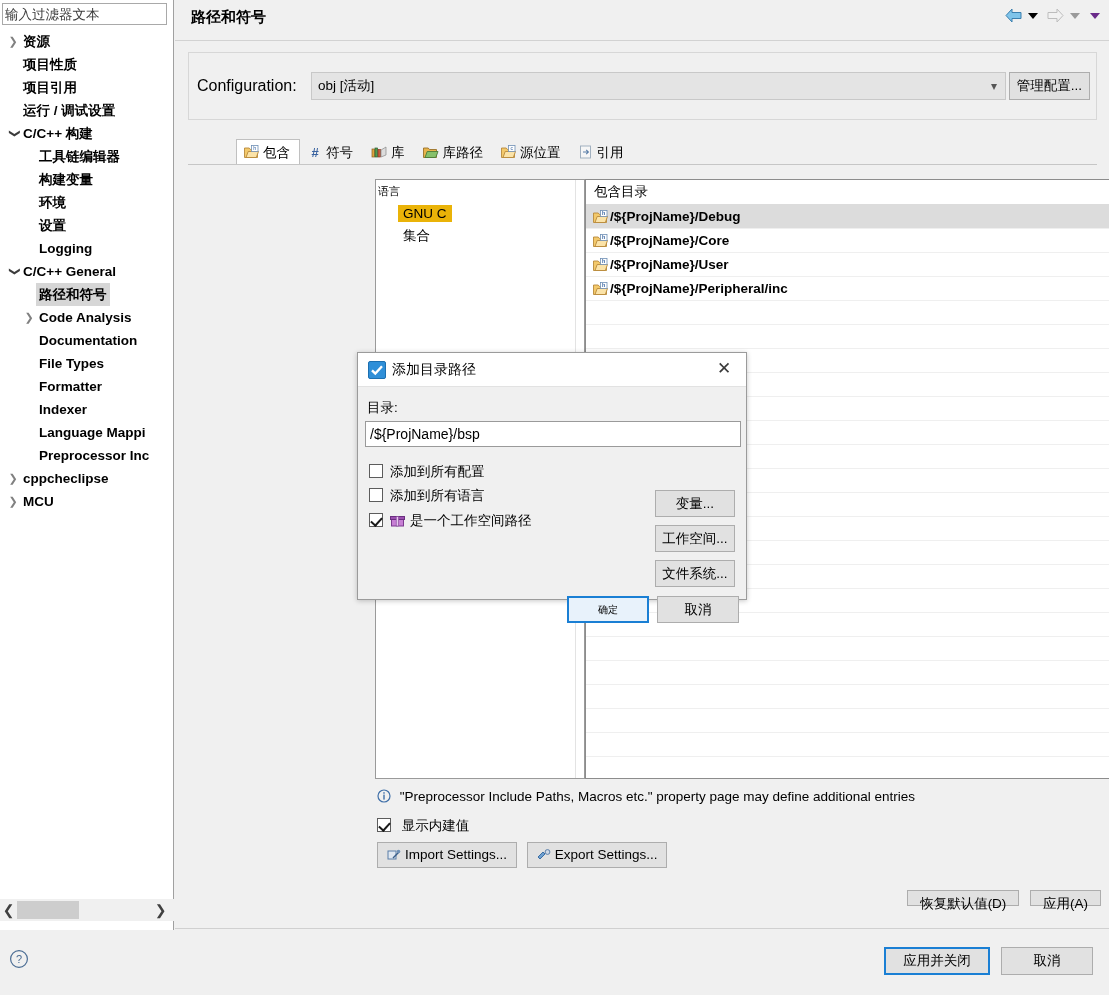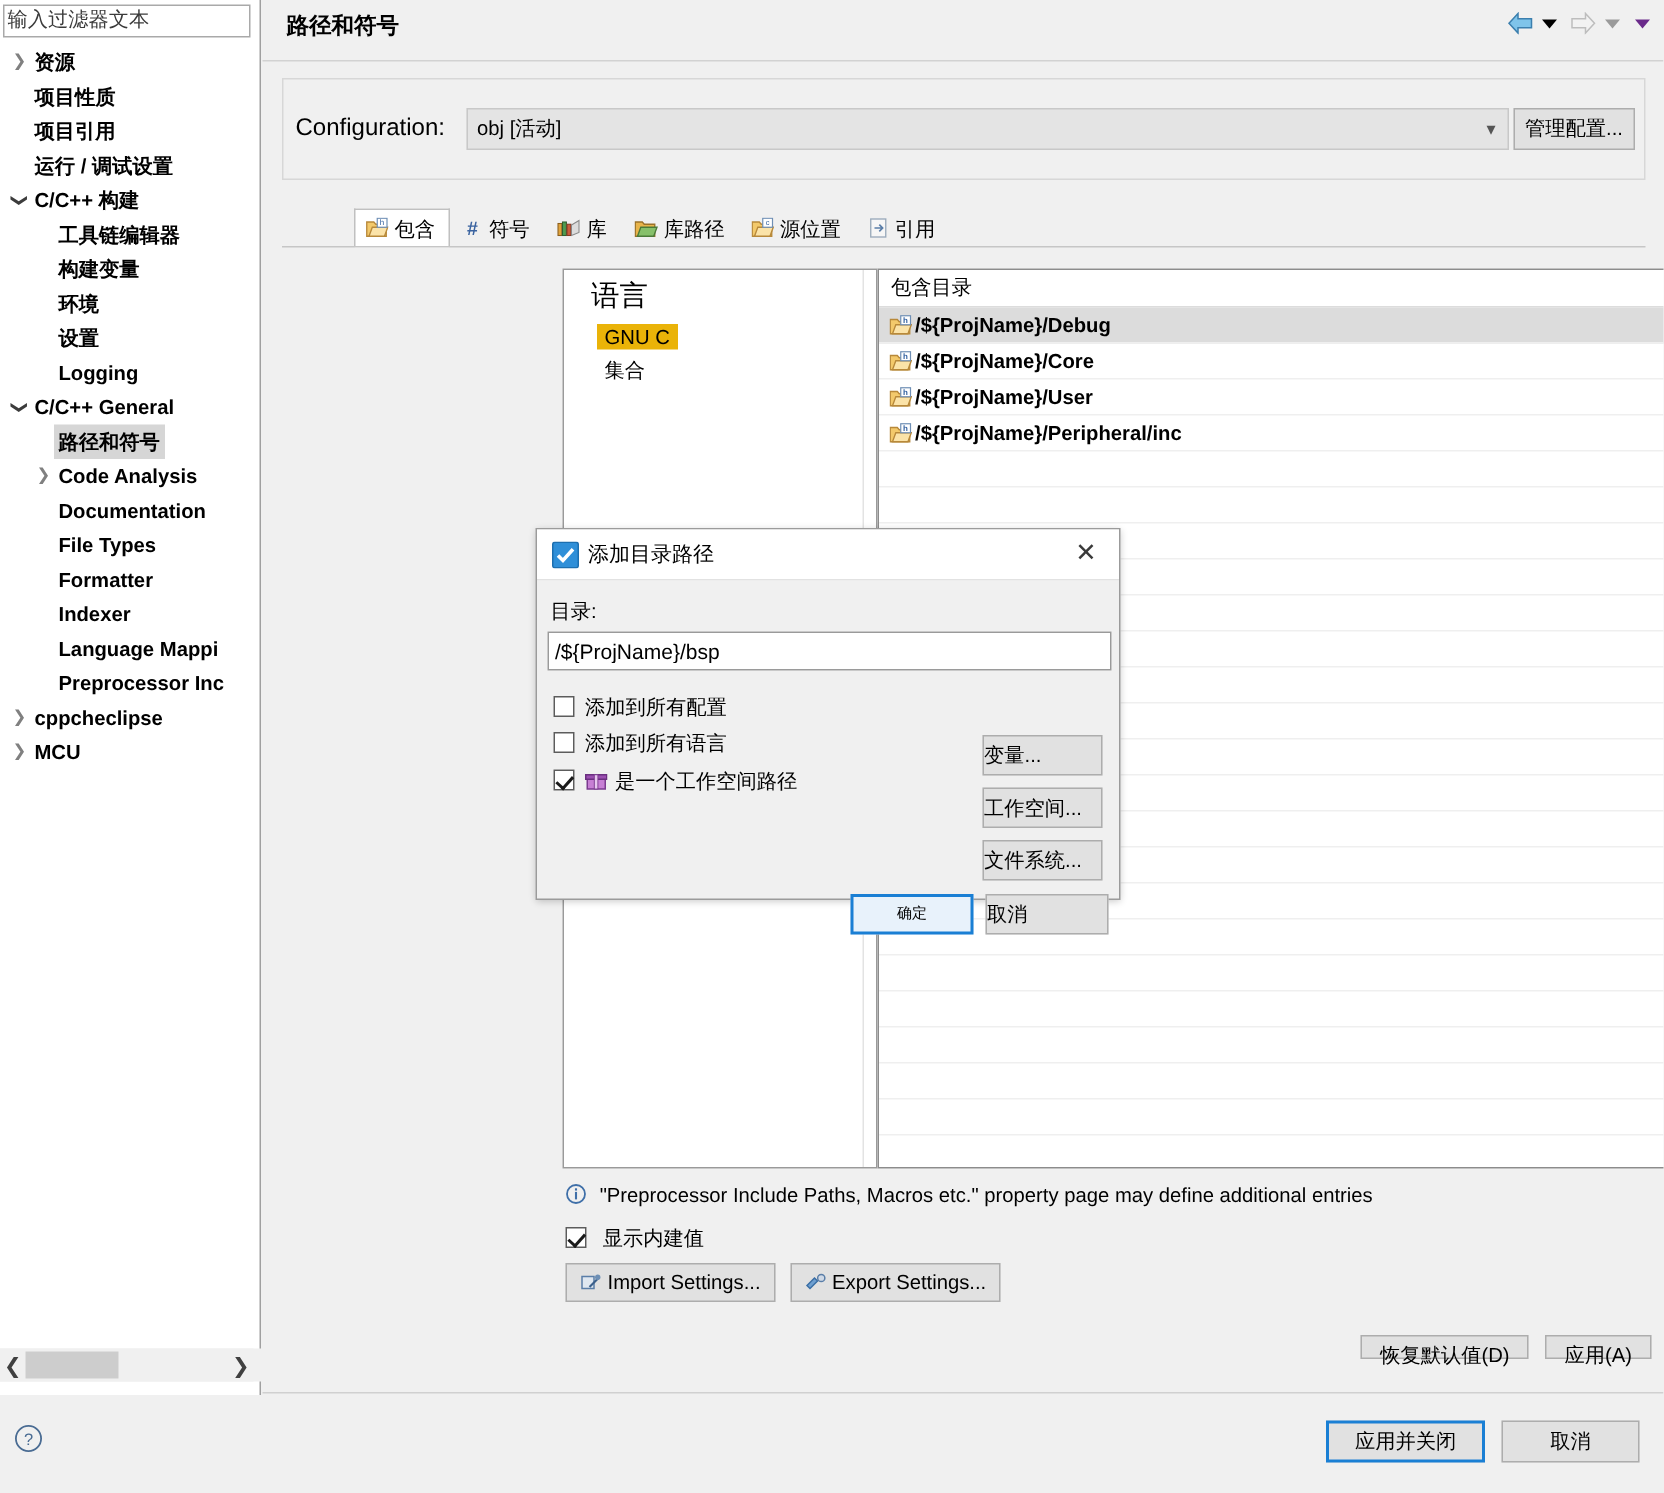--- a/index.html
+++ b/index.html
@@ -16,21 +16,21 @@
 
   
   #left-pane {
     position: absolute; left: 0; top: 0; width: 174px; height: 930px;
     background: #ffffff;
     border-right: 1px solid #a0a0a0;
   }
   #filter-input {
     position: absolute; left: 2px; top: 3px; width: 165px; height: 22px;
     border: 1px solid #a9a9a9; background: #fff;
-    font-family: Liberation Mono, monospace; font-size: 13.5px;
+    font-family: Liberation Sans, sans-serif; font-size: 13.5px;
     padding: 0 2px; color: #000; outline: none;
   }
   #filter-input::placeholder { color: #3b3b3b; opacity: 1; }
   #tree {
     position: absolute; left: 0; top: 30px; width: 174px; height: 866px;
     overflow: hidden;
   }
   .tree-row {
     position: relative; height: 23px; line-height: 23px;
     white-space: nowrap; font-size: 13.5px; cursor: default; font-weight: bold;
@@ -118,21 +118,21 @@
   .tab .tico { display:inline-block; vertical-align: -2px; margin-right: 4px; }
   #tabs-underline {
     position: absolute; left: 13px; top: 164px; right: 12px; height: 1px; background: #c6c6c6;
   }
 
   
   #lang-pane {
     position: absolute; left: 200px; top: 179px; width: 210px; height: 600px;
     background: #fff; border: 1px solid #9a9a9a;
   }
-  #lang-pane .hdr { padding: 4px 18px; font-size: 19px; }
+  #lang-pane .hdr { padding: 4px 2px; font-size: 11px; }
   .lang-item { margin-left: 22px; font-size: 13.5px; line-height: 22px; }
   .lang-item span { padding: 1px 5px; }
   .lang-item.sel span { background: #eab308; }
   #lang-scroll {
     position: absolute; right: 0; top: 0; width: 9px; bottom: 0; background: #fff;
     border-left: 1px solid #e3e3e3;
   }
 
   #inc-pane {
     position: absolute; left: 410px; top: 179px; width: 617px; height: 600px;
@@ -214,21 +214,21 @@
   .cbox {
     display: inline-block; width: 14px; height: 14px; border: 1px solid #5c5c5c;
     background: #fff; vertical-align: -2px; margin-right: 7px; position: relative;
   }
   .cbox.checked::after {
     content: ""; position: absolute; left: 3px; top: 1px; width: 5px; height: 9px;
     border: solid #1a1a1a; border-width: 0 2px 2px 0; transform: rotate(42deg);
   }
   .dlg-cb .wico { display:inline-block; vertical-align: -3px; margin-right: 5px; }
   .dlg-btn {
-    position: absolute; height: 27px; line-height: 25px; 
+    position: absolute; height: 27px; line-height: 25px; text-align: center;
     background: #e1e1e1; border: 1px solid #adadad; font-size: 13.5px;
   }
   #btn-var { right: 11px; top: 103px; width: 80px; }
   #btn-ws { right: 11px; top: 138px; width: 80px; margin-left: 48px; }
   #btn-fs { right: 11px; top: 173px; width: 80px; }
   #btn-ok {
     position: absolute; right: 97px; top: 209px; width: 82px; height: 27px;
     line-height: 23px; text-align: center; background: #e8f2fb;
     border: 2px solid #1a7fd4; font-size: 10px;
   }

